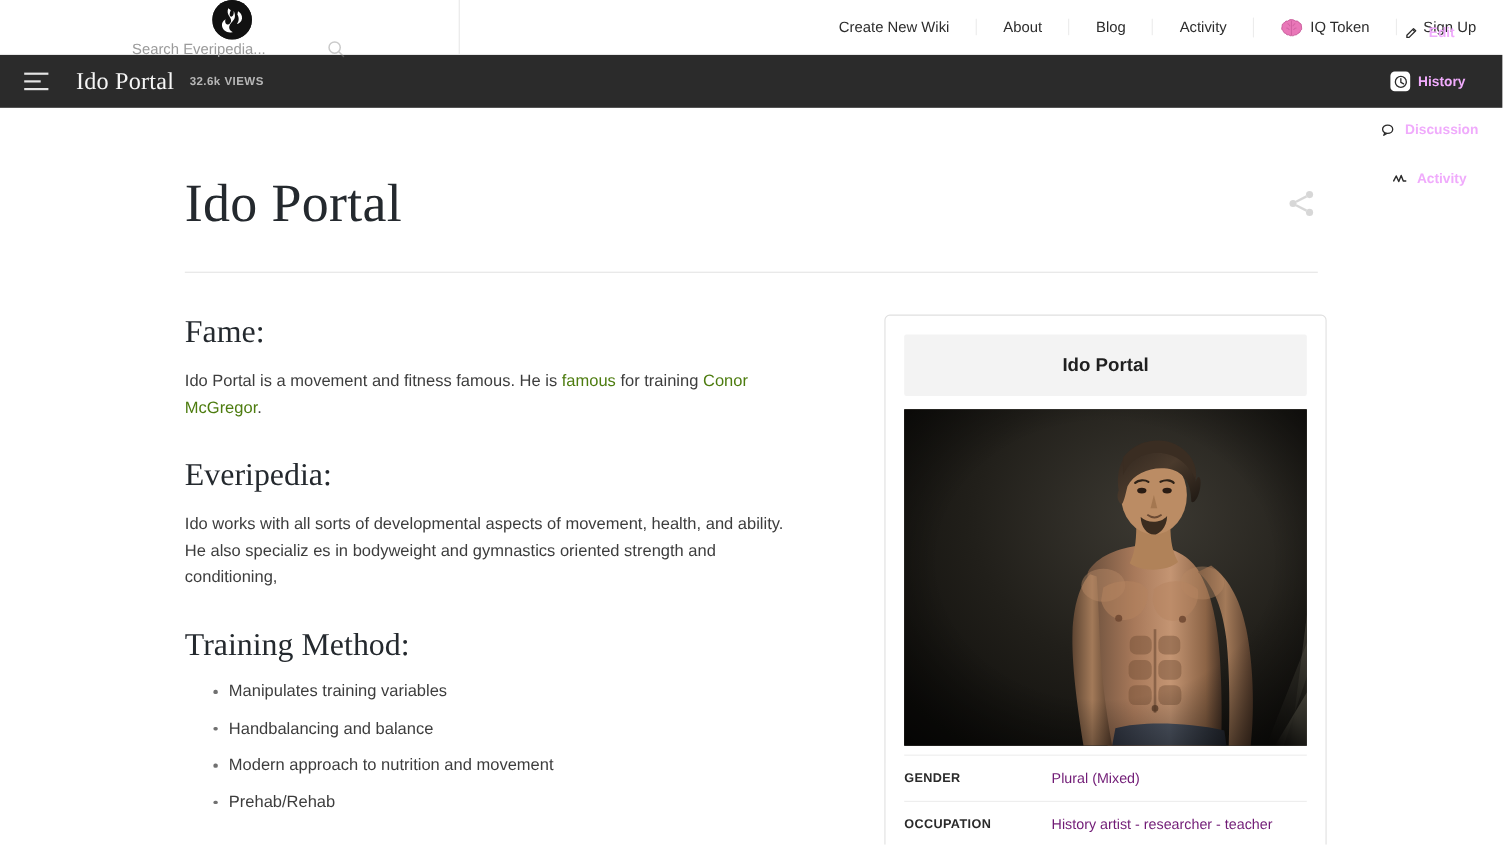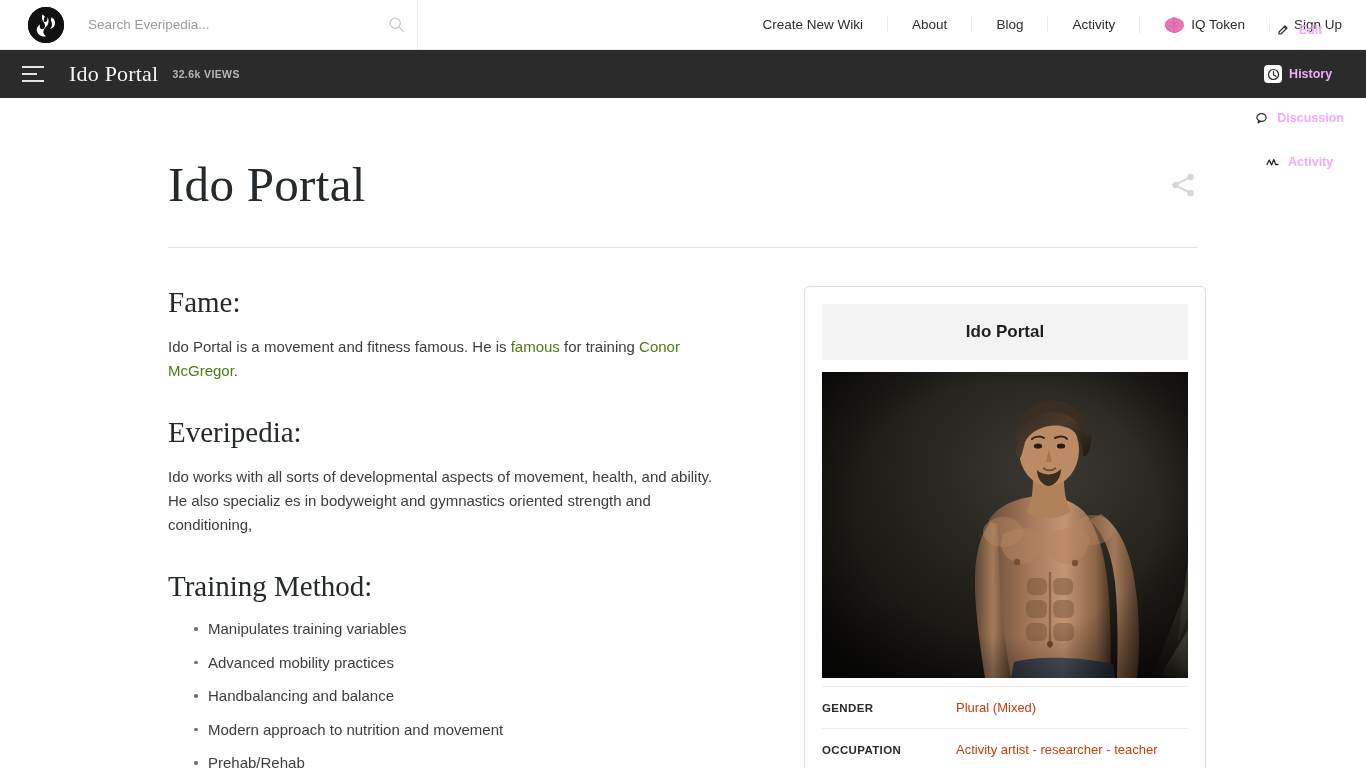--- a/index.html
+++ b/index.html
@@ -16,21 +16,22 @@
     display: flex;
     align-items: stretch;
     border-bottom: 1px solid #e8e8e8;
     background: #ffffff;
   }
   .topbar-left {
     display: flex;
     align-items: center;
     width: 418px;
     border-right: 1px solid #e8e8e8;
-    padding-left: 28px;
+    padding-left: 5px;
+    flex-direction: column;
   }
   .logo {
     width: 36px; height: 36px;
     border-radius: 50%;
     background: #111111;
     position: relative;
     flex: 0 0 auto;
   }
   .logo svg { position: absolute; top: 0; left: 0; }
   .search-wrap {
@@ -243,21 +244,21 @@
   .ib-label {
     width: 134px;
     flex: 0 0 auto;
     font-size: 11.5px;
     font-weight: bold;
     letter-spacing: .35px;
     color: #2a2a2a;
   }
   .ib-value {
     font-size: 13px;
-    color: #c2410c;
+    color: #701a75;
   }
 </style>
 </head>
 <body>
 
 <div class="topbar">
   <div class="topbar-left">
     <div class="logo">
       <svg width="36" height="36" viewBox="0 0 36 36" aria-hidden="true">
         <circle cx="18" cy="18" r="18" fill="#111111"></circle>
@@ -383,21 +384,20 @@
 
         <h2 class="sec">Fame:</h2>
         <p class="body"><span>Ido Portal is a movement and fitness famous.  He is </span><a class="lnk">famous</a><span> for training </span><a class="lnk">Conor McGregor</a><span>.</span></p>
 
         <h2 class="sec tight">Everipedia:</h2>
         <p class="body">Ido works with all sorts of developmental aspects of movement, health, and ability. He also specializ es in bodyweight and gymnastics oriented strength and conditioning,</p>
 
         <h2 class="sec tight">Training Method:</h2>
         <ul class="bullets">
           <li>Manipulates training variables</li>
-          <li>Advanced mobility practices</li>
           <li>Handbalancing and balance</li>
           <li>Modern approach to nutrition and movement</li>
           <li>Prehab/Rehab</li>
 
         </ul>
       </div>
 
       <div class="col-side">
         <div class="infobox">
           <div class="ib-head">Ido Portal</div>
@@ -497,21 +497,21 @@
             </svg>
           </div>
 
           <div class="ib-rows">
             <div class="ib-row">
               <div class="ib-label">GENDER</div>
               <div class="ib-value">Plural (Mixed)</div>
             </div>
             <div class="ib-row">
               <div class="ib-label">OCCUPATION</div>
-              <div class="ib-value">Activity artist - researcher - teacher</div>
+              <div class="ib-value">History artist - researcher - teacher</div>
             </div>
           </div>
         </div>
       </div>
 
     </div>
   </div>
 </div>
 
 </body></html>

